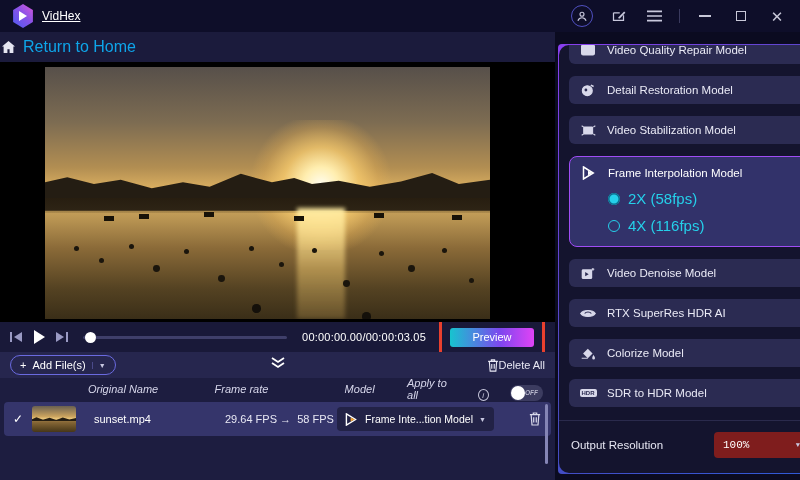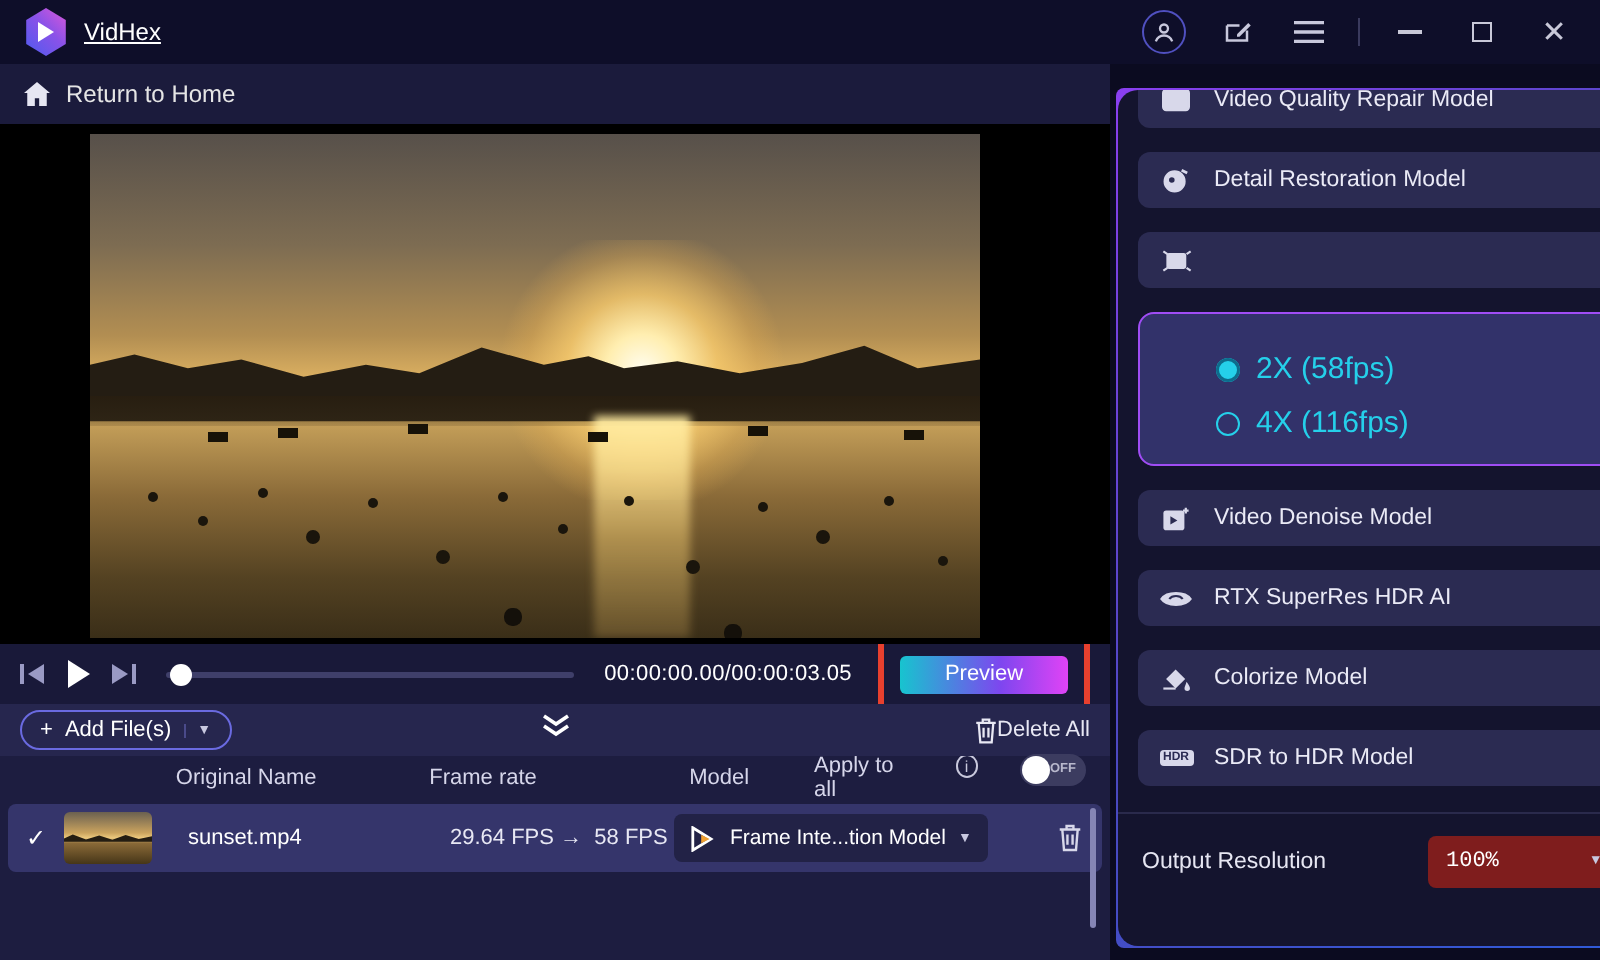--- a/index.html
+++ b/index.html
@@ -18,21 +18,21 @@
     background:linear-gradient(90deg,#e6ae2e,#ffd84d); color:#1a1a30; font-size:11px; font-weight:bold; border:none; cursor:pointer; }
   .icon-btn { width:22px; height:22px; display:flex; align-items:center; justify-content:center; color:#c8c8dc; }
   .avatar-ring { border:1px solid #5050c0; border-radius:50%; }
   .tb-sep { width:1px; height:14px; background:#3a3a5e; }
   .win-min { width:12px; height:2px; background:#c8c8d8; }
   .win-max { width:10px; height:10px; border:1.5px solid #c8c8d8; }
   .win-close { font-size:15px; color:#c8c8d8; line-height:1; }
 
   
   .left { position:absolute; left:0; top:32px; width:555px; bottom:0; background:#1d1d40; }
-  .return-bar { height:30px; background:#1b1b3c; display:flex; align-items:center; gap:8px; padding-left:12px; font-size:12px; color:#e5e5e5; }
+  .return-bar { height:30px; background:#1b1b3c; display:flex; align-items:center; gap:8px; padding-left:2px; font-size:16px; color:#0ea5e9; }
 
   .stage { height:260px; background:#000; position:relative; }
   .video { position:absolute; left:45px; top:5px; width:445px; height:252px; overflow:hidden; background:#000; }
   .sky { position:absolute; inset:0; background:linear-gradient(180deg,#57504a 0%,#7d6c52 22%,#b28e52 40%,#d9ae60 48%,#e8c377 52%,#caa45c 56%,#8a6a38 72%,#544222 88%,#3a2e18 100%); }
   .sun { position:absolute; left:62%; top:47%; width:150px; height:130px; transform:translate(-50%,-50%);
     background:radial-gradient(circle, #fffdf0 0%, #ffeeb0 18%, rgba(250,205,110,0.75) 38%, rgba(235,180,85,0.3) 58%, rgba(235,180,85,0) 72%); }
   .mountains { position:absolute; left:0; top:40%; width:100%; height:17%; background:#241d13;
     clip-path:polygon(0 60%,0 34%,5% 22%,11% 38%,17% 28%,24% 48%,31% 34%,37% 44%,44% 14%,51% 34%,56% 24%,60% 38%,66% 30%,73% 44%,80% 32%,87% 12%,93% 38%,100% 28%,100% 100%,0 100%); }
   .mountain-haze { position:absolute; left:0; top:52%; width:100%; height:6%; background:linear-gradient(180deg,rgba(40,30,16,0.85),rgba(90,70,35,0.2)); }
   .reflection { position:absolute; left:62%; top:56%; width:48px; height:44%; transform:translateX(-50%);
@@ -54,26 +54,26 @@
 
   
   .file-toolbar { height:26px; background:#26264e; display:flex; align-items:center; padding:0 10px; position:relative; }
   .add-files { height:20px; border:1px solid #6a6ae0; border-radius:11px; background:transparent; color:#fff; font-size:11px;
     display:flex; align-items:center; gap:6px; padding:0 9px; cursor:pointer; }
   .add-caret { font-size:7px; color:#c8c8e0; border-left:1px solid #4a4a8a; padding-left:6px; }
   .collapse { position:absolute; left:50%; transform:translateX(-50%); top:5px; }
   .delete-all { margin-left:auto; display:flex; align-items:center; gap:0; font-size:11px; color:#e8e8f4; background:none; border:none; cursor:pointer; }
 
   
-  .thead { height:22px; display:flex; align-items:center; font-size:11px; color:#d6d6ea; background:#1d1d40; }
+  .thead { height:22px; display:flex; align-items:center; font-size:11px; color:#d6d6ea; background:#1d1d40;font-style:italic; }
   .th-spacer { width:93px; }
   .th-name { width:134px; }
   .th-fps { width:110px; }
   .th-model { width:92px;padding-left:26px; }
-  .apply-group { margin-left:auto; display:flex; align-items:flex-start; gap:21px; margin-right:12px; }
+  .apply-group { margin-left:auto; display:flex; align-items:flex-end; gap:21px; margin-right:12px; }
   .info-i { width:12px; height:12px; border:1px solid #c8c8dc; border-radius:50%; font-size:8px; display:flex; align-items:center; justify-content:center; color:#c8c8dc; }
   .toggle { width:36px; height:16px; border-radius:8px; background:#3c3c60; position:relative; cursor:pointer; }
   .toggle .tknob { position:absolute; left:1px; top:1px; width:14px; height:14px; border-radius:50%; background:#fff; }
   .toggle .tlabel { position:absolute; right:5px; top:4px; font-size:6.5px; color:#b8b8cc; font-weight:bold; }
 
   .file-row { height:34px; margin:2px 4px; border-radius:4px; background:#35356b; display:flex; align-items:center; }
   .row-check { width:28px; text-align:center; font-size:12px; color:#fff; }
   .thumb { width:44px; height:26px; border-radius:3px; margin-right:18px; overflow:hidden; position:relative;
     background:linear-gradient(180deg,#6a6050 0%,#caa35e 40%,#ecc97e 50%,#8a6a38 60%,#463618 100%); }
   .thumb::after { content:""; position:absolute; left:0; top:42%; width:100%; height:4px; background:#241d12;
@@ -285,23 +285,33 @@
         <span>Detail Restoration Model</span>
       </div>
 
       <div class="model-item">
         <span class="mi-icon">
           <svg width="15" height="13" viewBox="0 0 22 18" fill="none" stroke="#d8d8ea" stroke-width="1.6">
               <rect x="4" y="4" width="13" height="10" rx="1" fill="#d8d8ea"></rect>
               <path d="M1 2l3 2M21 2l-3 2M1 16l3-2M21 16l-3-2"></path>
             </svg>
         </span>
+        <span>Video Stabilization Model</span>
       </div>
 
       <div class="model-card">
+        <div class="card-head">
+          <span class="mi-icon">
+            <svg width="15" height="14" viewBox="0 0 20 18" fill="none">
+                <path d="M2 1l13 8-13 8z" stroke="#ffffff" stroke-width="2"></path>
+                <path d="M8 6l6 3-6 3z" fill="#ffffff"></path>
+              </svg>
+          </span>
+          <span>Frame Interpolation Model</span>
+        </div>
         <div class="option">
           <span class="radio on"></span>
           <span class="opt-label">2X (58fps)</span>
         </div>
         <div class="option">
           <span class="radio off"></span>
           <span class="opt-label">4X (116fps)</span>
         </div>
       </div>
 

